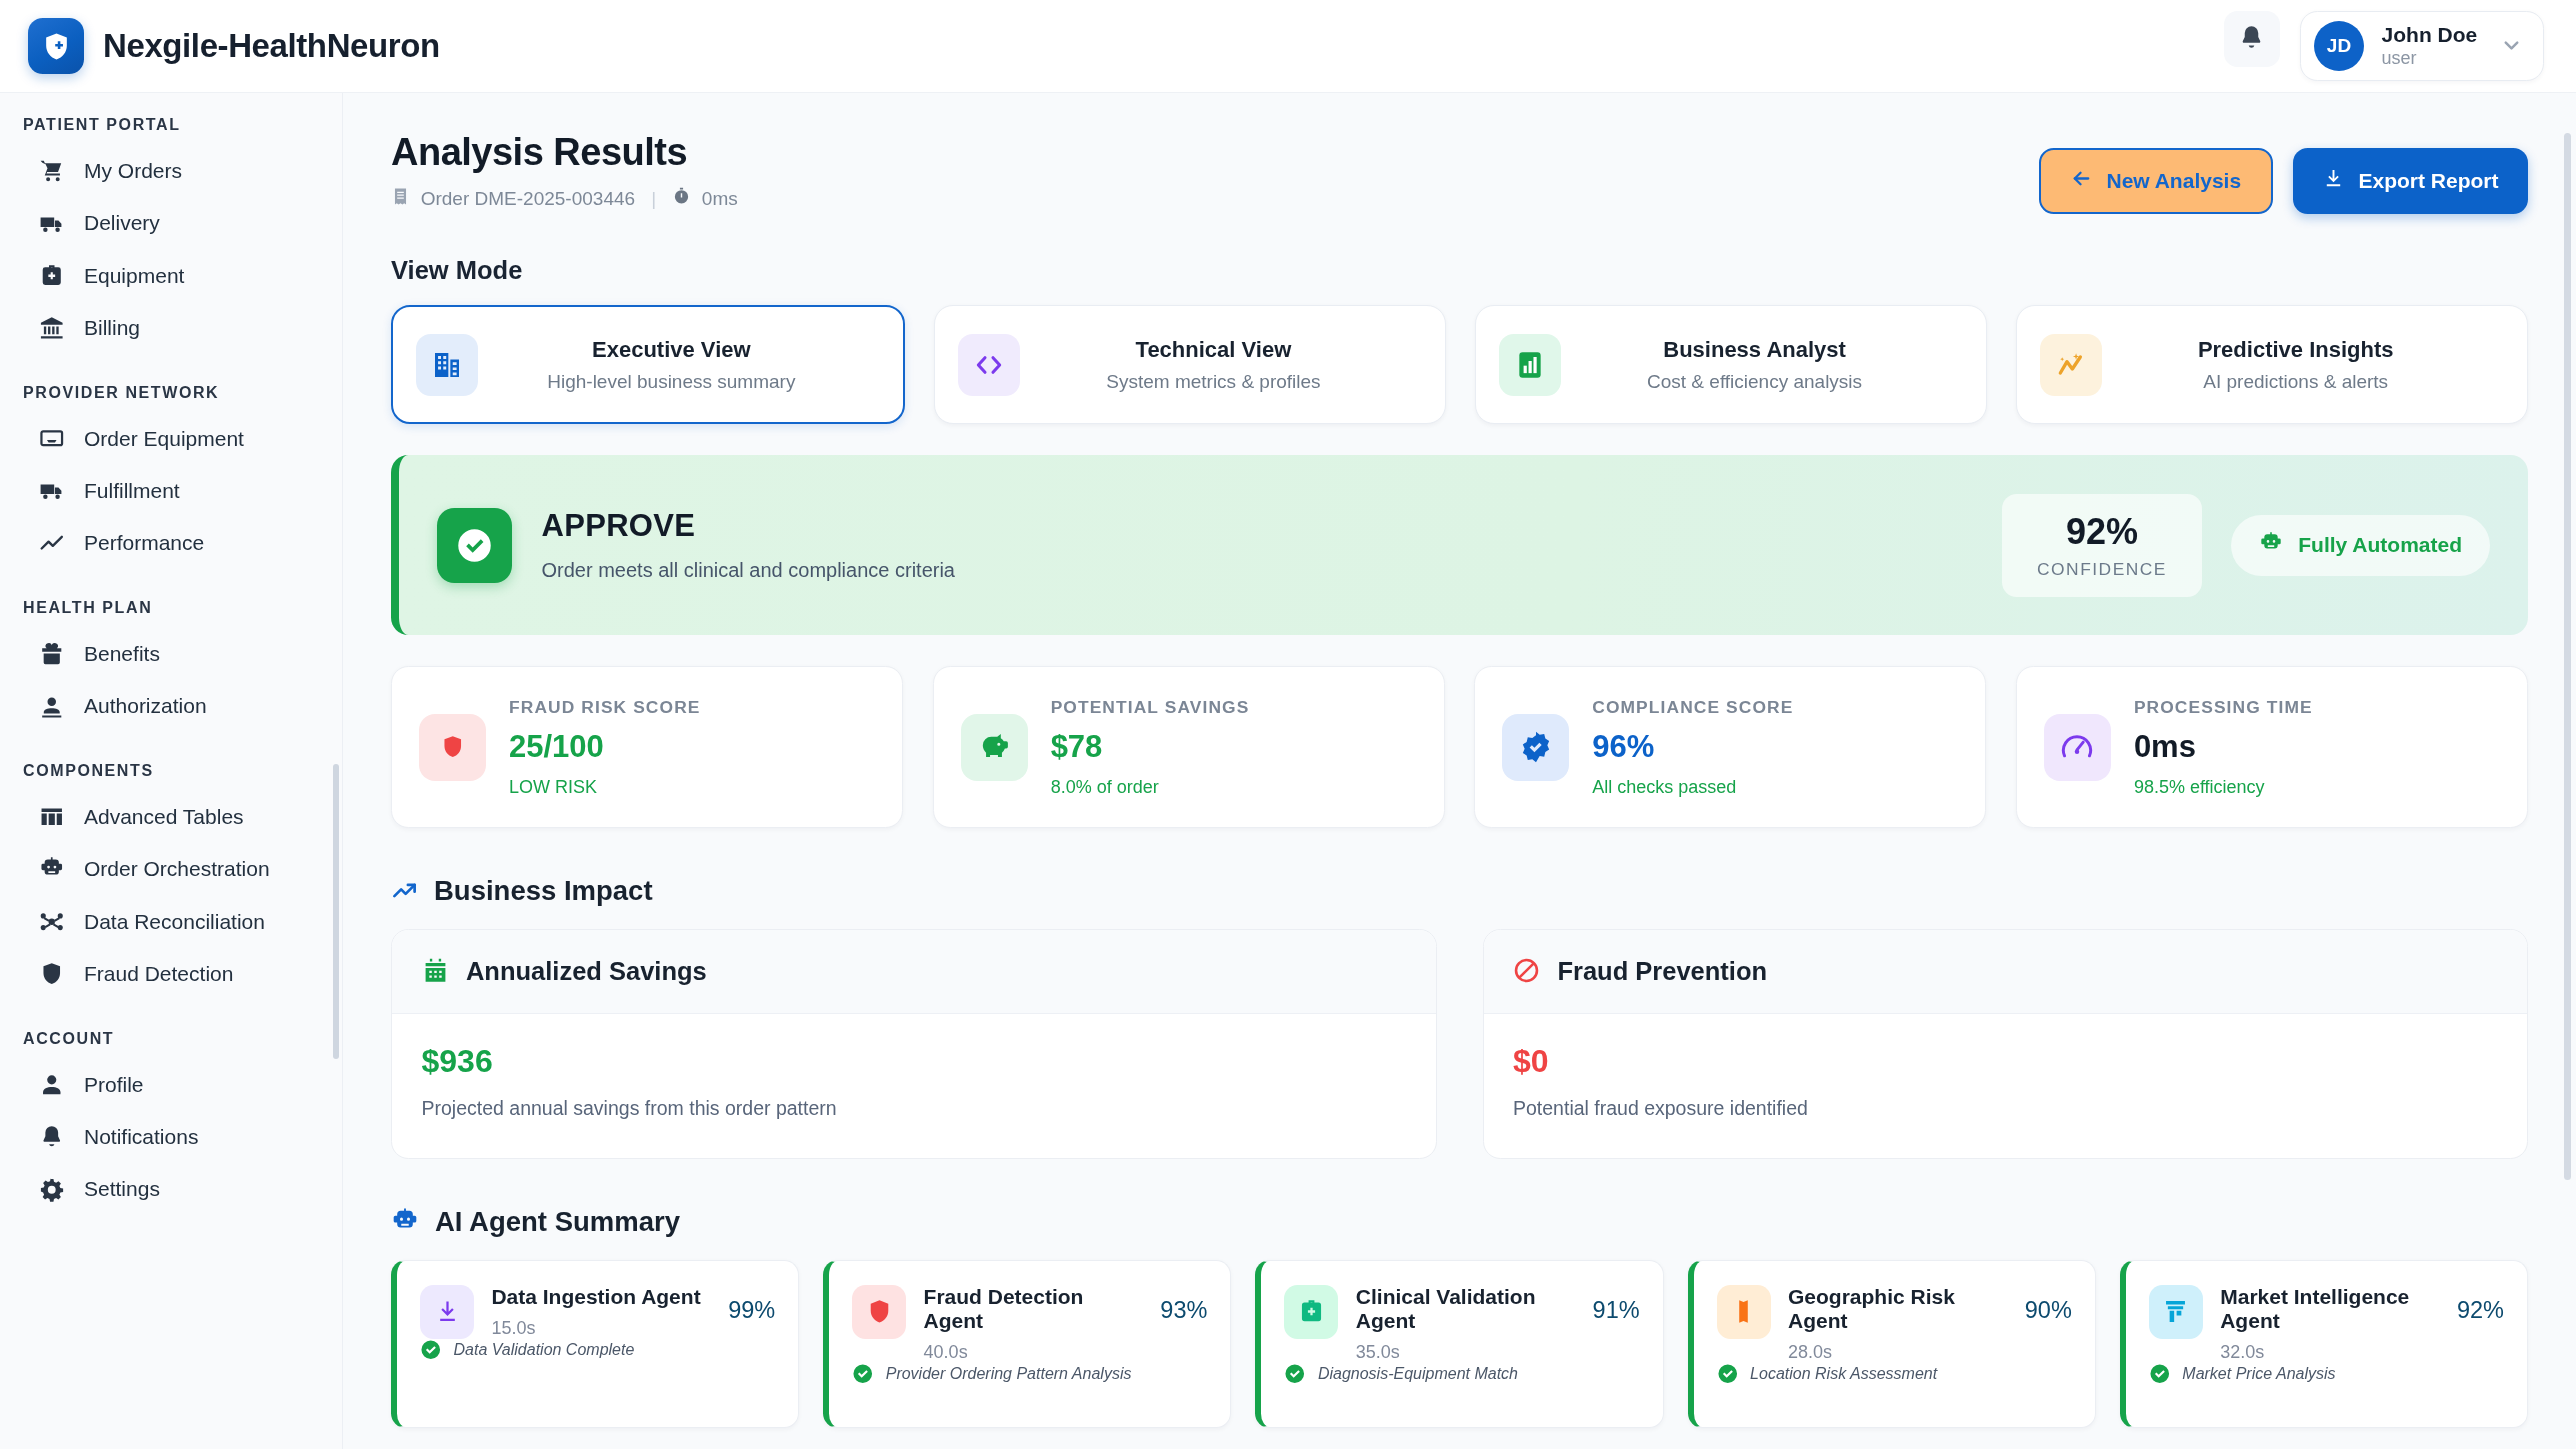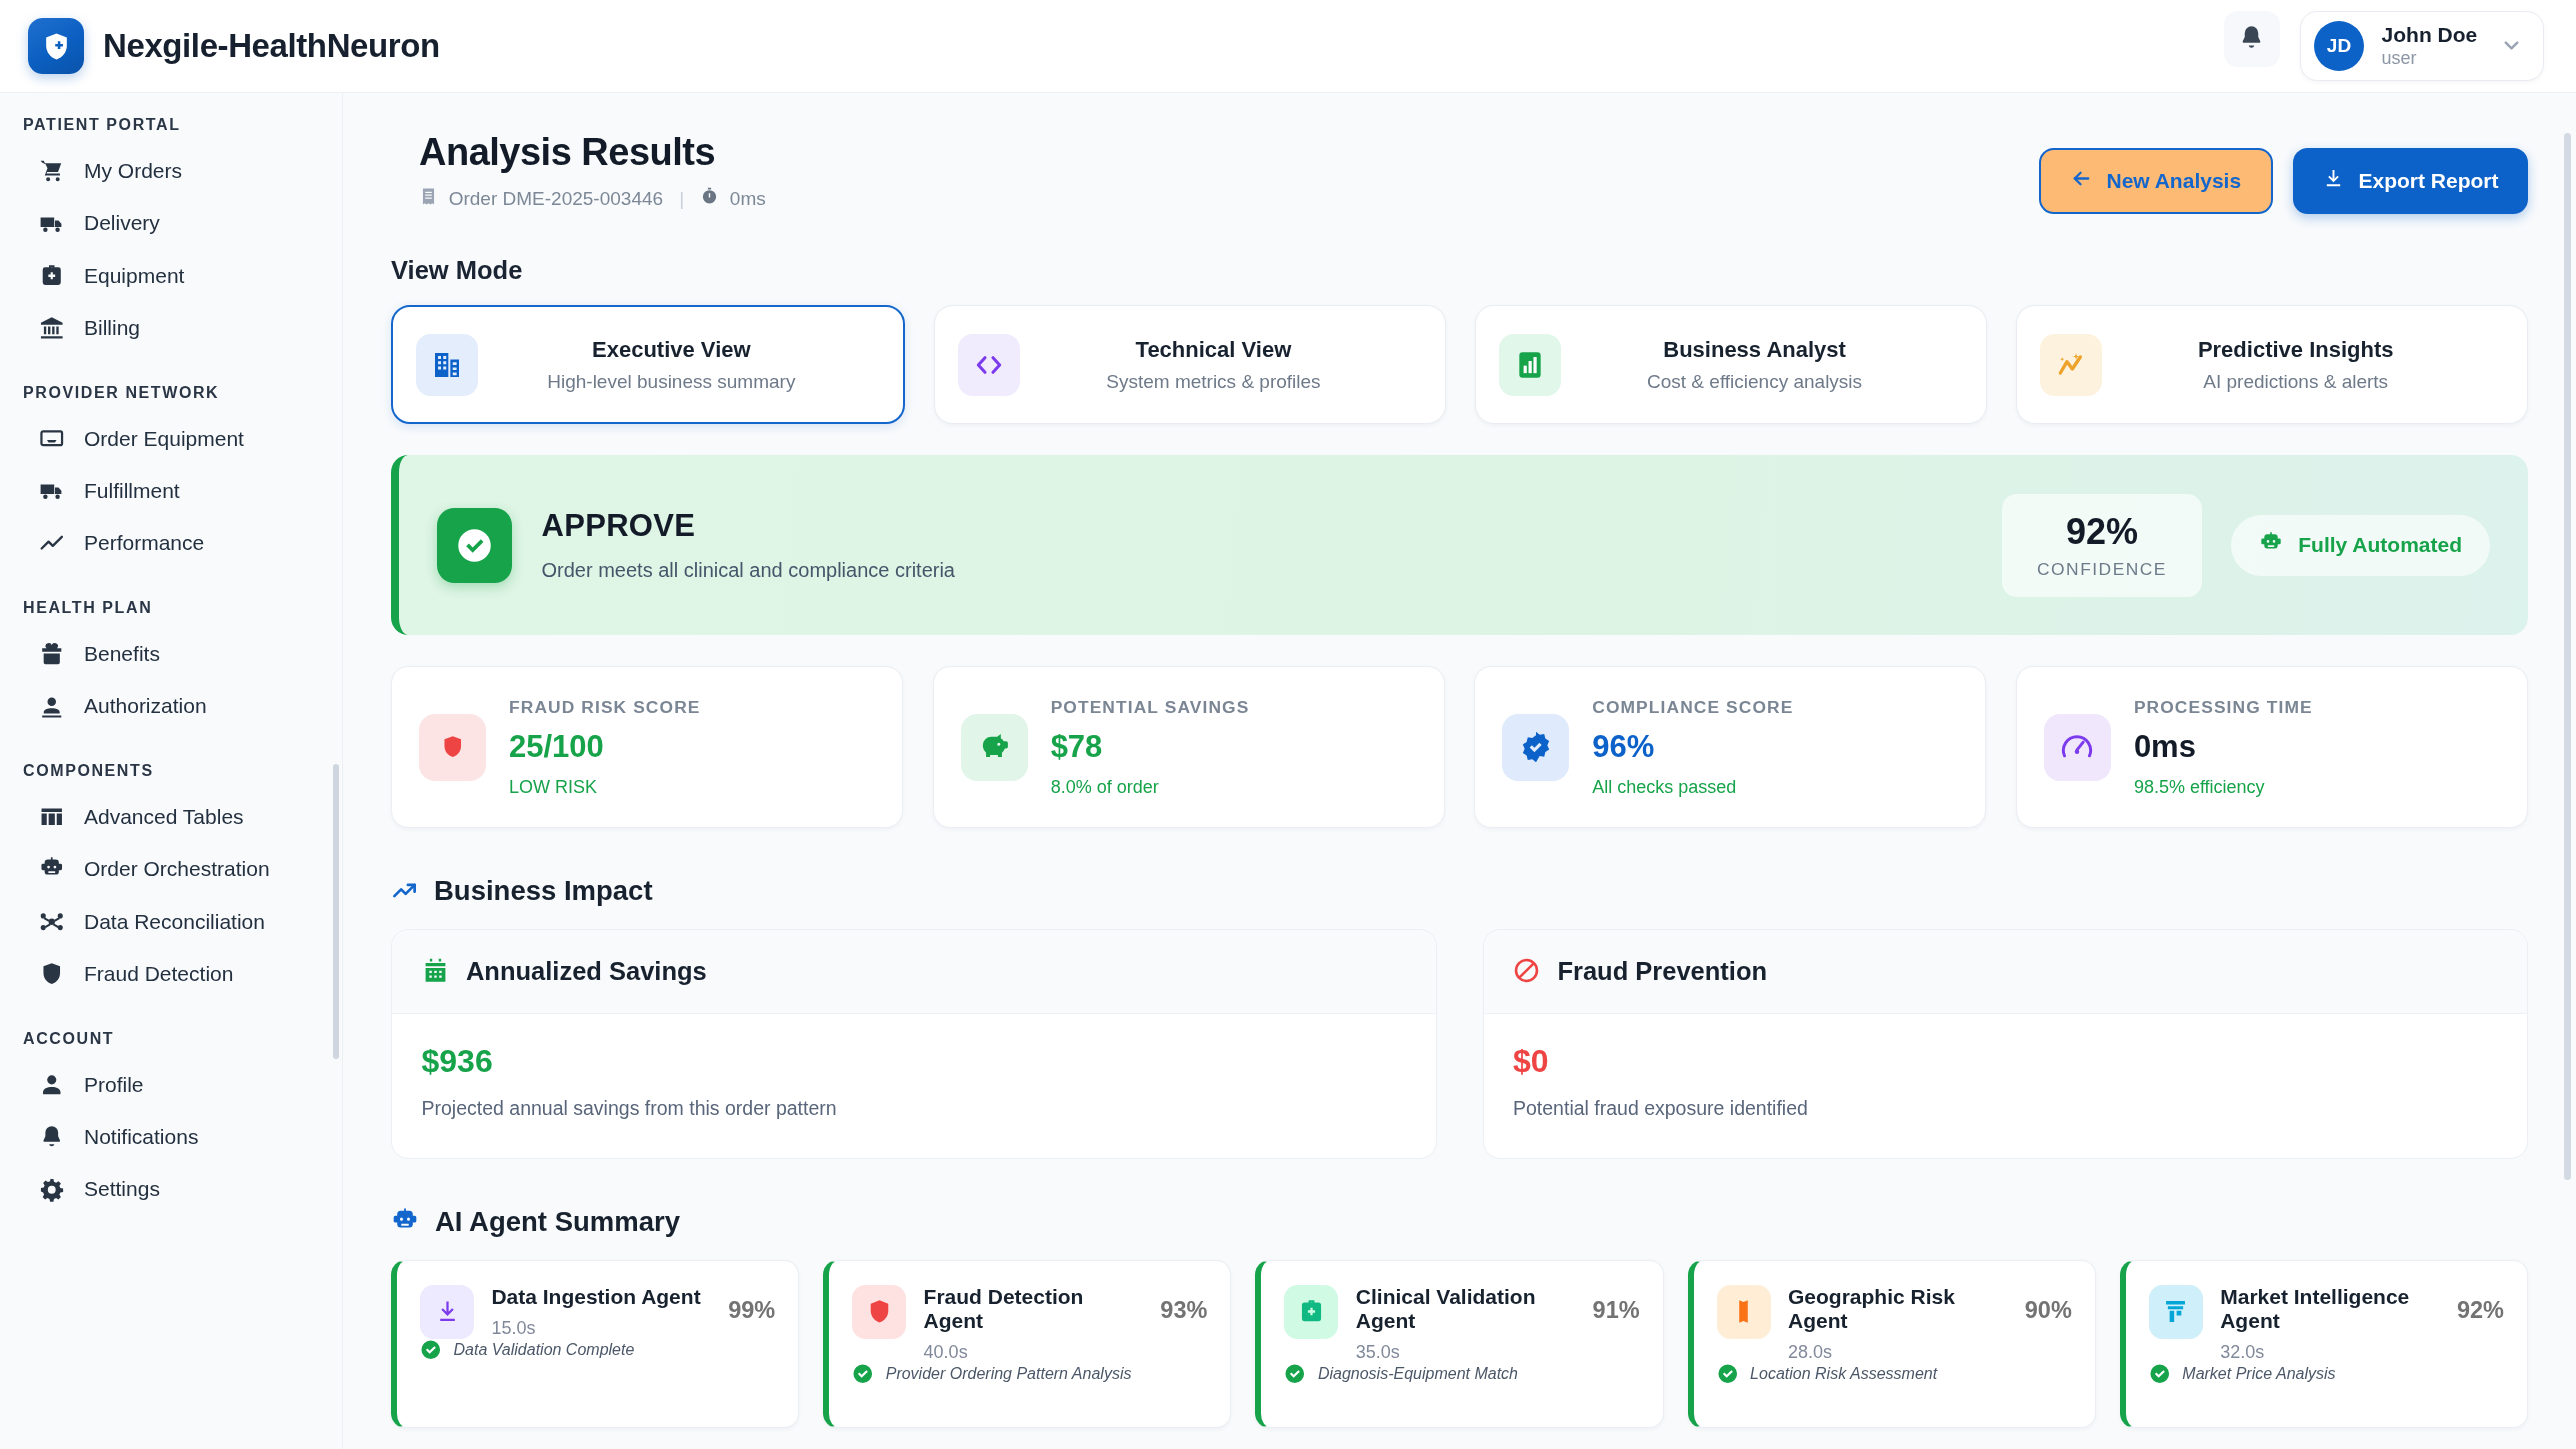--- a/index.html
+++ b/index.html
@@ -82,21 +82,21 @@
     position: absolute; right: 2.7px; top: 671px;
     width: 6px; height: 295px; border-radius: 4px; background: #cfd6e0;
   }
 
   
   .main { flex: 1 1 auto; min-width: 0; overflow: hidden; padding: 38px 48px 0 48px; position: relative; }
   .main-scroll {
     position: absolute; right: 5.4px; top: 40px; width: 6.7px; height: 1047px;
     border-radius: 4px; background: #d4dae3;
   }
-  .page-head { display: flex; align-items: flex-start; margin-left: 28px; }
+  .page-head { display: flex; align-items: flex-start; }
   .page-title { font-size: 38px; font-weight: bold; color: #121b27; letter-spacing: -0.5px; }
   .page-sub { display: flex; align-items: center; gap: 10.7px; margin-top: 13.4px; color: #7d8897; font-size: 19px; }
   .page-sub .divider { color: #c9d0da; margin: 0 5.4px; }
   .head-actions { margin-left: auto; display: flex; gap: 20px; padding-top: 17.4px; }
   .btn {
     display: inline-flex; align-items: center; gap: 13.4px;
     border-radius: 14.8px; font-size: 21px; font-weight: bold;
     padding: 17px 29.5px; white-space: nowrap;
   }
   .btn-outline { border: 2px solid #1366cc; color: #1366cc; background: #fdba74; }
@@ -179,21 +179,21 @@
   .agents { display: flex; gap: 24px; }
   .ag {
     flex: 1 1 0; background: #fff; border: 1.3px solid #ebeef3; border-left: 6.7px solid #16a34a;
     border-radius: 14.8px; padding: 24px 23px 27px; min-height: 168px;
     box-shadow: 0 1.3px 4.7px rgba(22,34,56,.04);
   }
   .ag-top { display: flex; align-items: flex-start; gap: 17.4px; }
   .ag-ico { width: 54px; height: 54px; border-radius: 13.4px; flex: 0 0 54px; display: flex; align-items: center; justify-content: center; }
   .ag-name { font-size: 21px; font-weight: bold; color: #18222f; }
   .ag-time { font-size: 18px; color: #80899a; margin-top: 9.4px; }
-  .ag-score { margin-left: auto; font-size: 23.5px; font-weight: bold; color: #737373; padding-top: 12px; }
+  .ag-score { margin-left: auto; font-size: 23.5px; font-weight: normal; color: #0c4a6e; padding-top: 12px; }
   .ag-check { display: flex; align-items: center; gap: 12px; font-size: 16px; color: #4b5768; font-style: italic; }
   .ck { width: 21.5px; height: 21.5px; flex: 0 0 21.5px; }
 </style>
 </head>
 <body>
 
 <div class="app">
 
   <div class="topbar">
     <div class="brand">

